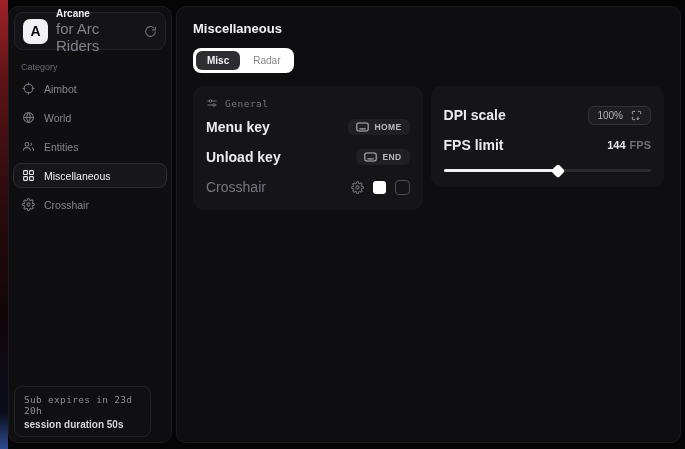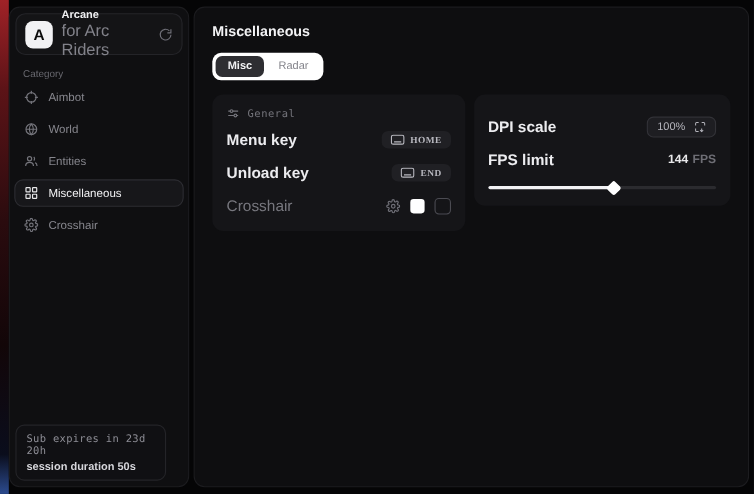--- a/index.html
+++ b/index.html
@@ -70,21 +70,21 @@
   .card-display { width:236px; }
   .card-header { display:flex; align-items:center; gap:7px; color:#74747b; margin-bottom:4px; }
   .card-title { font-family:"DejaVu Sans Mono", monospace; font-size:9.5px; letter-spacing:.5px; }
   .row {
     display:flex; align-items:center; justify-content:space-between; height:24px; margin-top:6px;
   }
   .row-label { font-size:14px; font-weight:bold; color:#ececef; }
   .row-label.muted { color:#77777e; font-weight:normal; }
   .keybind {
     display:inline-flex; align-items:flex-start; gap:5px; background:#202024; border-radius:6px;
-    padding:3px 8px; color:#b9b9c0;font-family:Liberation Serif, serif;
+    padding:3px 8px; color:#b9b9c0;
   }
   .keybind-text { font-size:8.5px; font-weight:bold; letter-spacing:.4px; }
   .crosshair-controls { display:flex; align-items:center; gap:9px; }
   .swatch { width:13px; height:13px; background:#ffffff; border-radius:3px; }
   .checkbox { width:15px; height:15px; border:1.5px solid #4b4b52; border-radius:4px; background:transparent; }
   .select-btn {
     display:inline-flex; align-items:center; gap:8px; background:#1e1e22; border:1px solid #323237;
     border-radius:6px; padding:3px 8px; color:#b4b4bb;
   }
   .select-value { font-size:10px; }

